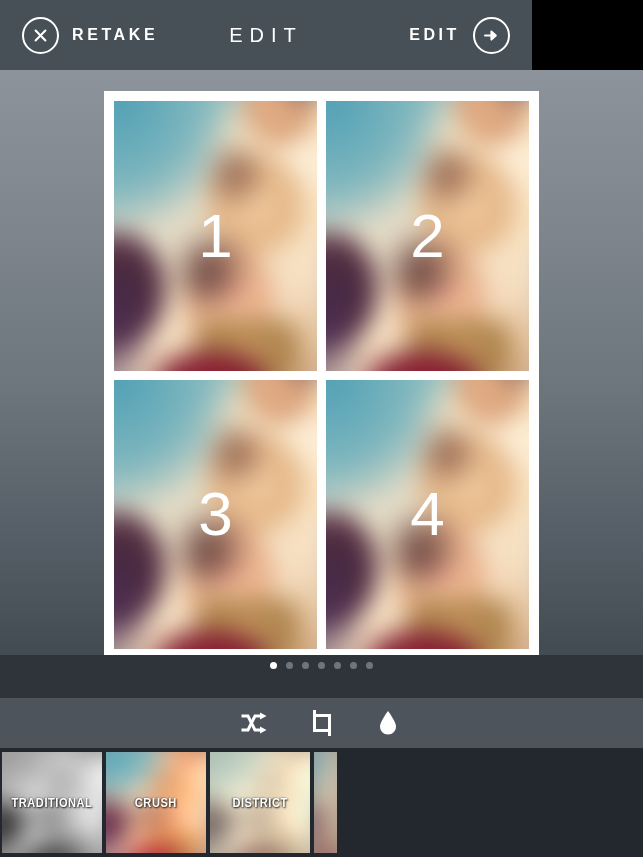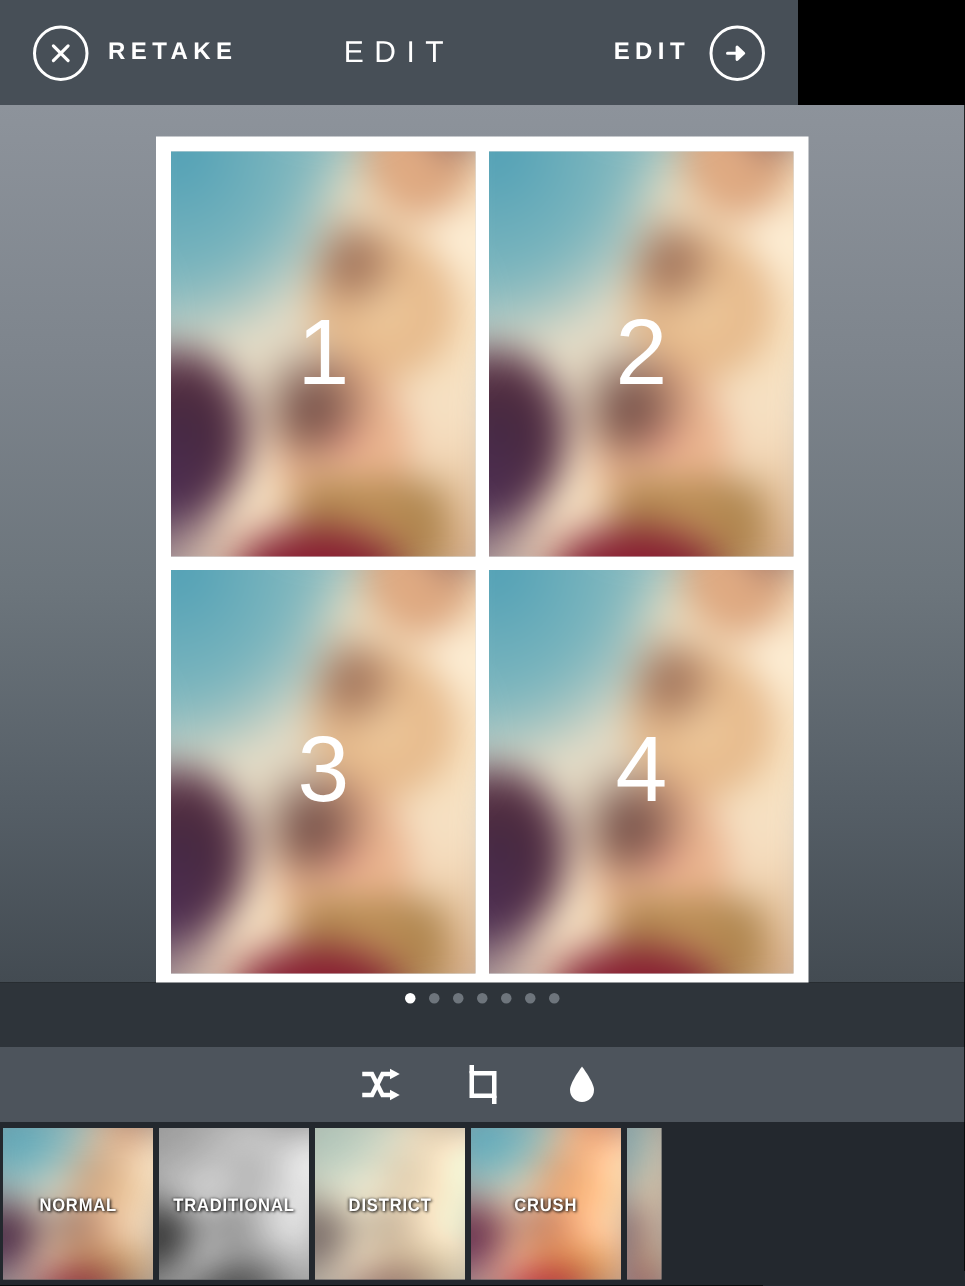--- a/index.html
+++ b/index.html
@@ -310,42 +310,20 @@
       <span>
         <svg width="22" height="28" viewBox="0 0 22 28">
           <path d="M11 2 C11 2 3 12.5 3 17.6 C3 22.2 6.6 25.6 11 25.6 C15.4 25.6 19 22.2 19 17.6 C19 12.5 11 2 11 2 Z" fill="#fff"></path>
         </svg>
       </span>
     </div>
 
   </div>
 
   <div class="filmstrip" id="filmstrip">
-      <div class="thumb f-normal">
-        <div class="photo">
-          <div class="ph-blurwrap">
-            <div class="layer ph-base"></div>
-            <div class="layer ph-sky"></div>
-            <div class="layer ph-glow"></div>
-            <div class="layer ph-head1"></div>
-            <div class="layer ph-hair1"></div>
-            <div class="layer ph-head2"></div>
-            <div class="layer ph-hair2"></div>
-            <div class="layer ph-dark1"></div>
-            <div class="layer ph-dark1b"></div>
-            <div class="layer ph-face"></div>
-            <div class="layer ph-hair3"></div>
-            <div class="layer ph-lips"></div>
-            <div class="layer ph-gold"></div>
-            <div class="layer ph-red"></div>
-          </div>
-        </div>
-        <div class="tint"></div>
-        <span class="thumb-label">NORMAL</span>
-      </div>
       <div class="thumb f-traditional">
         <div class="photo">
           <div class="ph-blurwrap">
             <div class="layer ph-base"></div>
             <div class="layer ph-sky"></div>
             <div class="layer ph-glow"></div>
             <div class="layer ph-head1"></div>
             <div class="layer ph-hair1"></div>
             <div class="layer ph-head2"></div>
             <div class="layer ph-hair2"></div>
@@ -353,20 +331,42 @@
             <div class="layer ph-dark1b"></div>
             <div class="layer ph-face"></div>
             <div class="layer ph-hair3"></div>
             <div class="layer ph-lips"></div>
             <div class="layer ph-gold"></div>
             <div class="layer ph-red"></div>
           </div>
         </div>
         <div class="tint"></div>
         <span class="thumb-label">TRADITIONAL</span>
+      </div>
+      <div class="thumb f-crush">
+        <div class="photo">
+          <div class="ph-blurwrap">
+            <div class="layer ph-base"></div>
+            <div class="layer ph-sky"></div>
+            <div class="layer ph-glow"></div>
+            <div class="layer ph-head1"></div>
+            <div class="layer ph-hair1"></div>
+            <div class="layer ph-head2"></div>
+            <div class="layer ph-hair2"></div>
+            <div class="layer ph-dark1"></div>
+            <div class="layer ph-dark1b"></div>
+            <div class="layer ph-face"></div>
+            <div class="layer ph-hair3"></div>
+            <div class="layer ph-lips"></div>
+            <div class="layer ph-gold"></div>
+            <div class="layer ph-red"></div>
+          </div>
+        </div>
+        <div class="tint"></div>
+        <span class="thumb-label">CRUSH</span>
       </div>
       <div class="thumb f-district">
         <div class="photo">
           <div class="ph-blurwrap">
             <div class="layer ph-base"></div>
             <div class="layer ph-sky"></div>
             <div class="layer ph-glow"></div>
             <div class="layer ph-head1"></div>
             <div class="layer ph-hair1"></div>
             <div class="layer ph-head2"></div>
@@ -376,42 +376,20 @@
             <div class="layer ph-face"></div>
             <div class="layer ph-hair3"></div>
             <div class="layer ph-lips"></div>
             <div class="layer ph-gold"></div>
             <div class="layer ph-red"></div>
           </div>
         </div>
         <div class="tint"></div>
         <span class="thumb-label">DISTRICT</span>
       </div>
-      <div class="thumb f-crush">
-        <div class="photo">
-          <div class="ph-blurwrap">
-            <div class="layer ph-base"></div>
-            <div class="layer ph-sky"></div>
-            <div class="layer ph-glow"></div>
-            <div class="layer ph-head1"></div>
-            <div class="layer ph-hair1"></div>
-            <div class="layer ph-head2"></div>
-            <div class="layer ph-hair2"></div>
-            <div class="layer ph-dark1"></div>
-            <div class="layer ph-dark1b"></div>
-            <div class="layer ph-face"></div>
-            <div class="layer ph-hair3"></div>
-            <div class="layer ph-lips"></div>
-            <div class="layer ph-gold"></div>
-            <div class="layer ph-red"></div>
-          </div>
-        </div>
-        <div class="tint"></div>
-        <span class="thumb-label">CRUSH</span>
-      </div>
       <div class="thumb f-partial partial">
         <div class="photo">
           <div class="ph-blurwrap">
             <div class="layer ph-base"></div>
             <div class="layer ph-sky"></div>
             <div class="layer ph-glow"></div>
             <div class="layer ph-head1"></div>
             <div class="layer ph-head2"></div>
             <div class="layer ph-hair2"></div>
             <div class="layer ph-dark1"></div>

